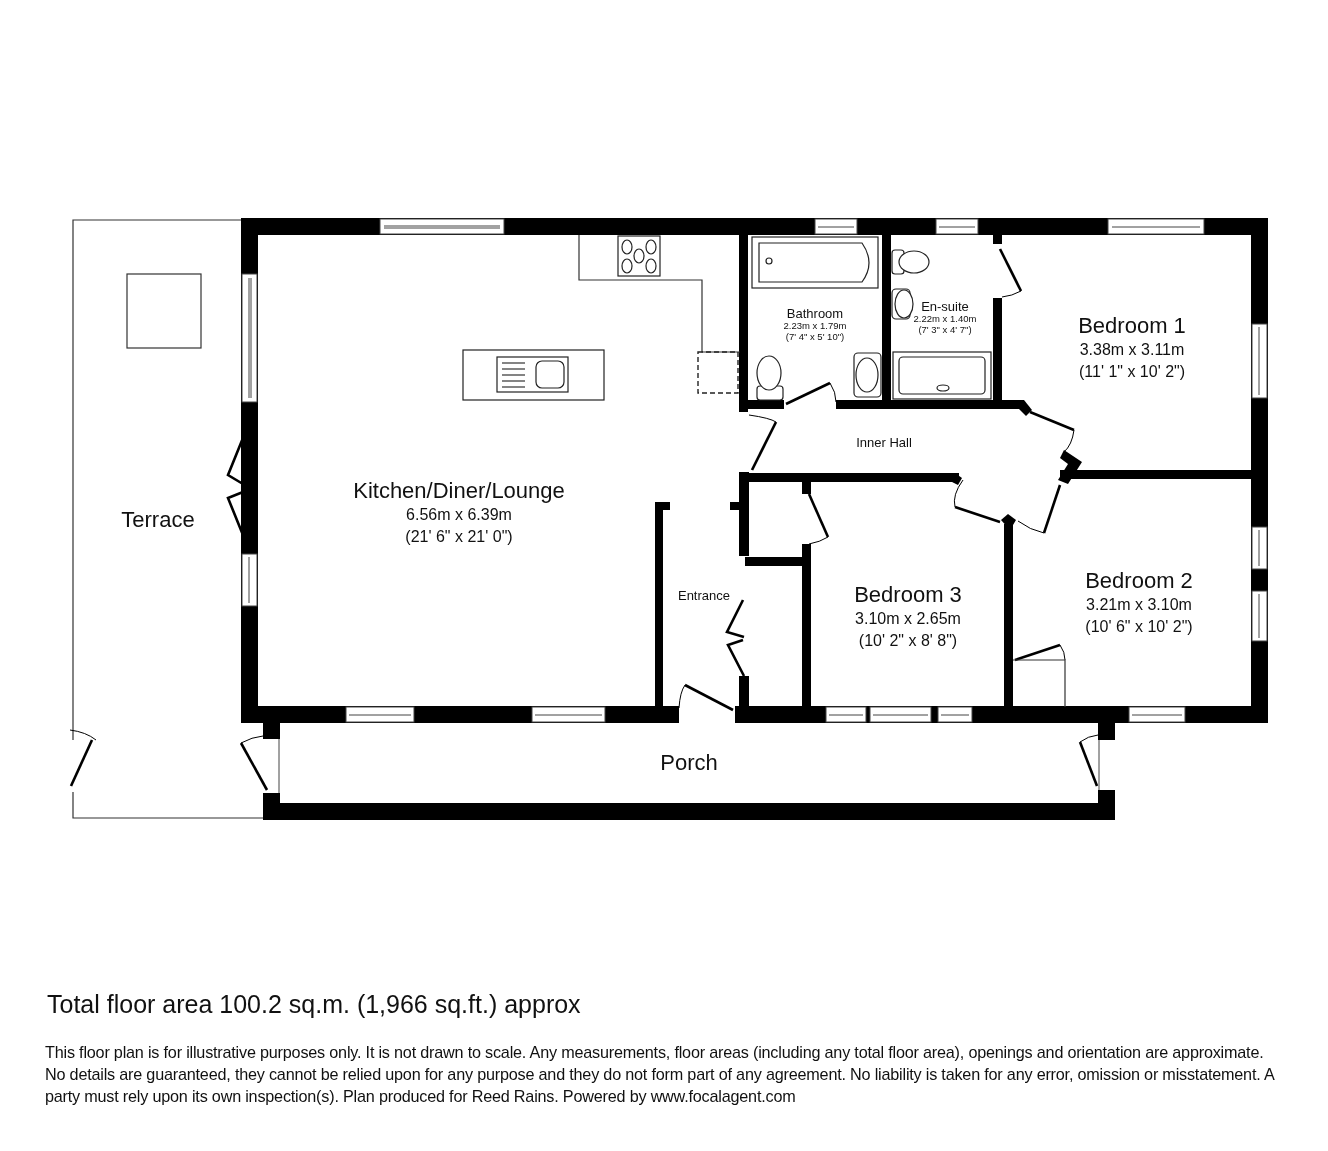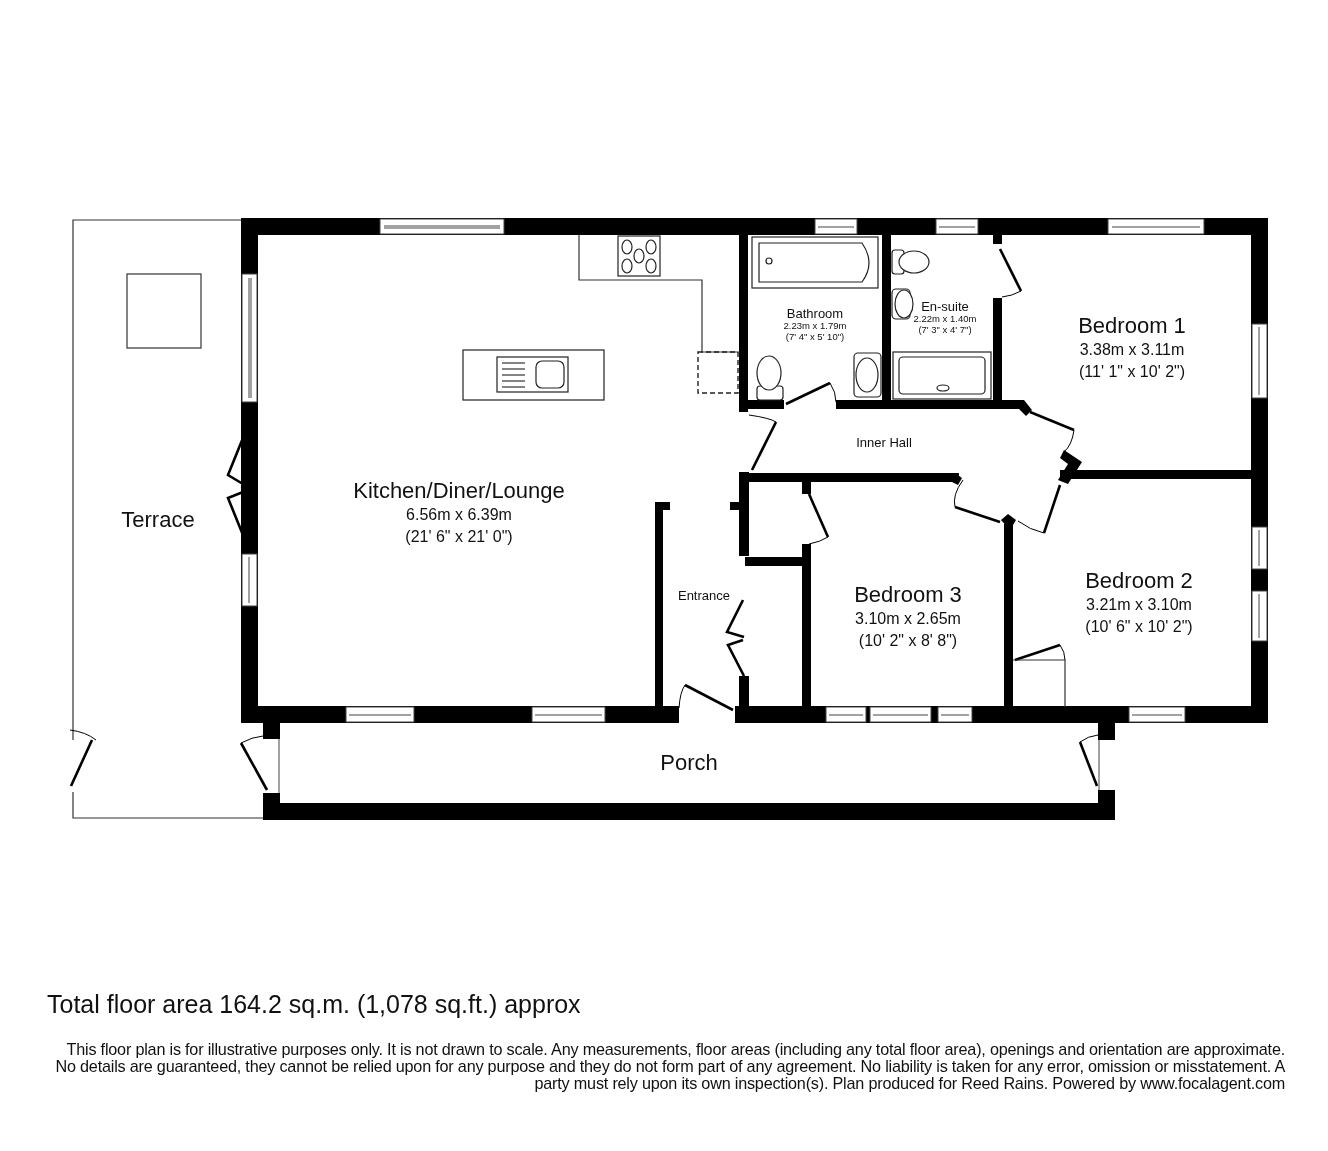--- a/index.html
+++ b/index.html
@@ -10,21 +10,21 @@
   .win { fill: #fff; stroke: #444; stroke-width: 1; }
   .winline { stroke: #444; stroke-width: 1; fill: none; }
   .thin { fill: none; stroke: #333; stroke-width: 1.2; }
   .door { stroke: #000; stroke-width: 2.6; fill: none; }
   .arc { stroke: #000; stroke-width: 1; fill: none; }
   .fixture { fill: #fff; stroke: #222; stroke-width: 1.2; }
   .dash { fill: none; stroke: #222; stroke-width: 1.4; stroke-dasharray: 5 3; }
   .rlabel { font-family: "Liberation Sans", sans-serif; fill: #111; text-anchor: middle; }
   .total { position: absolute; left: 47px; top: 990px; font-size: 25px; white-space: nowrap; }
   .disclaimer { position: absolute; left: 45px; top: 1041px; width: 1240px; font-size: 16.2px;
-                line-height: 17px; text-align: right; letter-spacing: -0.2px; }
+                line-height: 22px; text-align: left; letter-spacing: -0.2px; }
 </style>
 </head>
 <body>
 
 <svg id="plan" viewBox="0 0 1328 980" xmlns="http://www.w3.org/2000/svg">
 
   <g>
     <polyline class="thin" points="242,220 73,220 73,740"></polyline>
     <polyline class="thin" points="73,792 73,818 263,818"></polyline>
   </g>
@@ -223,14 +223,14 @@
       <text class="rlabel" x="908" y="602" font-size="22">Bedroom 3</text>
       <text class="rlabel" x="908" y="624" font-size="16">3.10m x 2.65m</text>
       <text class="rlabel" x="908" y="646" font-size="16">(10' 2" x 8' 8")</text>
       <text class="rlabel" x="1139" y="588" font-size="22">Bedroom 2</text>
       <text class="rlabel" x="1139" y="610" font-size="16">3.21m x 3.10m</text>
       <text class="rlabel" x="1139" y="632" font-size="16">(10' 6" x 10' 2")</text>
       <text class="rlabel" x="689" y="770" font-size="22">Porch</text>
     </g>
 </svg>
 
-<div class="total">Total floor area 164.2 sq.m. (1,078 sq.ft.) approx</div>
+<div class="total">Total floor area 100.2 sq.m. (1,966 sq.ft.) approx</div>
 <div class="disclaimer">This floor plan is for illustrative purposes only. It is not drawn to scale. Any measurements, floor areas (including any total floor area), openings and orientation are approximate. No details are guaranteed, they cannot be relied upon for any purpose and they do not form part of any agreement. No liability is taken for any error, omission or misstatement. A party must rely upon its own inspection(s). Plan produced for Reed Rains. Powered by www.focalagent.com</div>
 
 </body></html>

